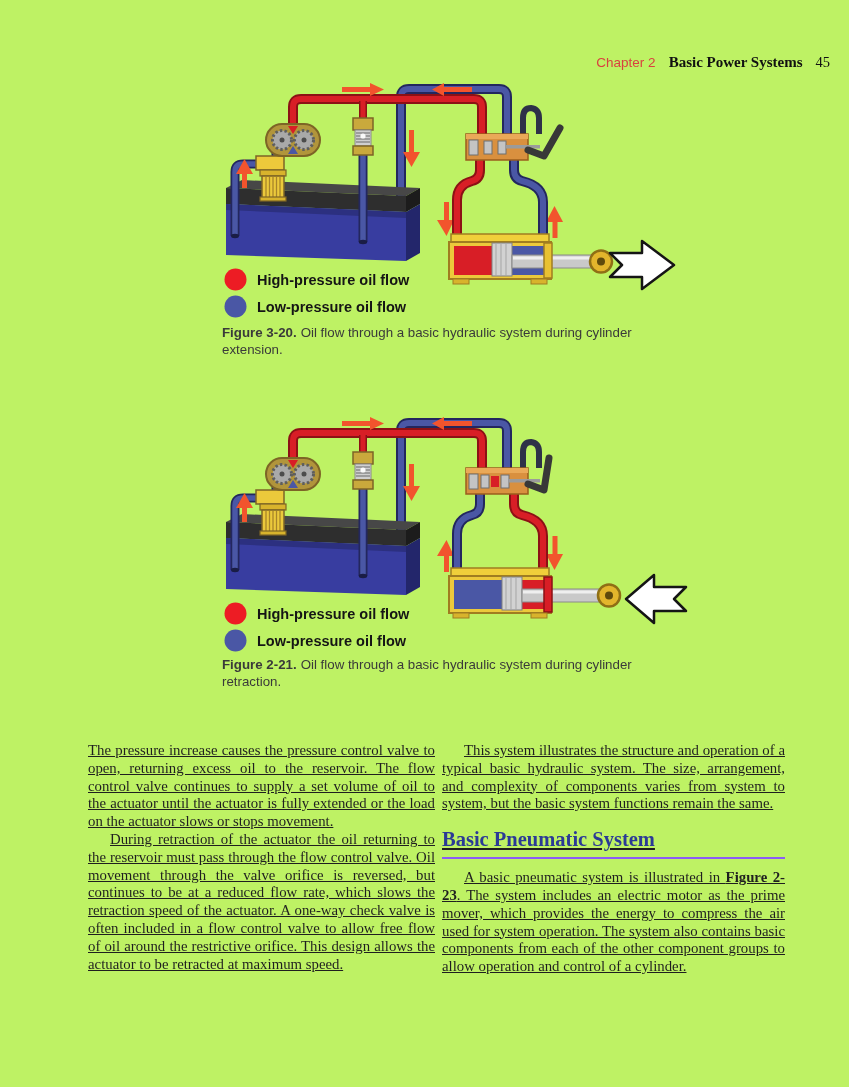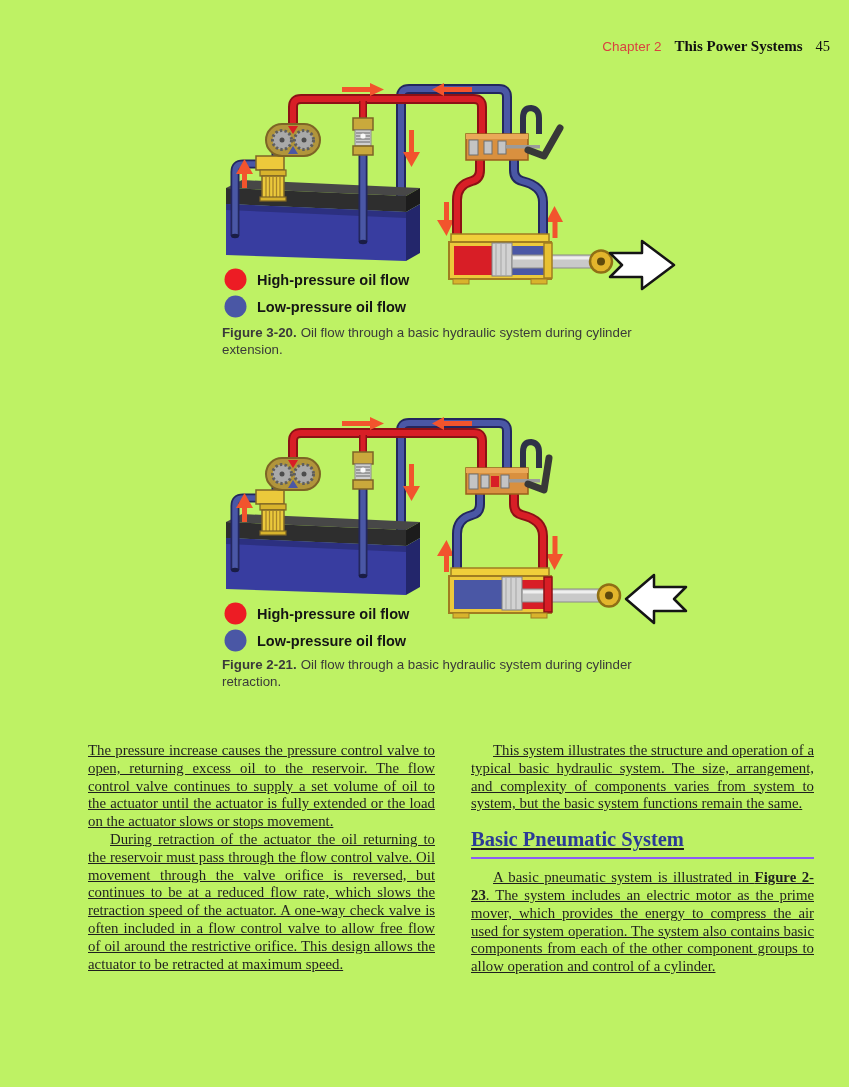--- a/index.html
+++ b/index.html
@@ -2,35 +2,35 @@
 <html><head>
 <meta charset="utf-8">
 <style>
   html,body{margin:0;padding:0;background:#e9e9e9;}
   .page{position:relative;width:849px;height:1087px;background:#bef264;margin:0 auto;
         font-family:"Liberation Serif",serif;color:#1f1f1f;overflow:hidden;padding-left:37px;}
   
   .hdr{position:absolute;top:38px;right:56px;display:flex;align-items:baseline;gap:13px;}
   .hdr .chap{font-family:"Liberation Sans",sans-serif;font-size:13.5px;color:#d9423f;}
   .hdr .btitle{font-size:15px;font-weight:bold;color:#111;}
-  .hdr .pnum{font-size:14.5px;color:#111;}
+  .hdr .pnum{font-size:14.5px;color:#111;margin-top:16px;}
   
   .fig{position:absolute;left:222px;width:470px;height:245px;}
   .fig svg{position:absolute;left:0;top:0;}
   .legend{position:absolute;left:2px;top:188px;font-family:"Liberation Sans",sans-serif;}
   .leg-row{display:flex;align-items:center;height:27px;}
   .leg-row svg{position:static;margin-right:10px;flex:0 0 auto;}
   .leg-label{font-size:14.5px;font-weight:bold;color:#151515;white-space:nowrap;}
   .caption{position:absolute;left:222px;width:470px;font-family:"Liberation Sans",sans-serif;
            font-size:13.3px;line-height:16.6px;color:#3a3a3a;}
   .cap-label{font-weight:bold;margin-right:4px;}
   
   .col{position:absolute;top:742px;text-align:justify;font-size:14.8px;line-height:17.8px;text-decoration:underline;}
   .col-left{left:88px;width:347px;}
-  .col-right{left:471px;width:343px;}
+  .col-right{left:442px;width:343px;}
   .body-p{margin:0;}
   .body-p.indent{text-indent:22px;}
   h2.section{font-family:"Liberation Serif",serif;font-size:20.5px;font-weight:bold;color:#2b3a96;
              margin:14px 0 10px 0;padding-bottom:6px;border-bottom:2px solid #8b5cf6;
              text-align:left;text-indent:0;line-height:24px;}
   
   .po-r{fill:none;stroke:#8c1115;stroke-width:10;}
   .pi-r{fill:none;stroke:#d81e26;stroke-width:6;}
   .po-b{fill:none;stroke:#23275e;stroke-width:10;}
   .pi-b{fill:none;stroke:#4a57a5;stroke-width:6;}
@@ -40,21 +40,21 @@
   .pi-r2{fill:none;stroke:#d81e26;stroke-width:5;}
   .arr{fill:#f2542d;}
 </style>
 </head>
 <body>
 
 <div class="page">
 
   <div class="hdr">
     <span class="chap">Chapter 2</span>
-    <span class="btitle">This Power Systems</span>
+    <span class="btitle">Basic Power Systems</span>
     <span class="pnum">45</span>
   </div>
 
   <div class="fig" style="top:78px;">
     <svg viewBox="0 0 470 245" width="470" height="245">
 
       <g>
         <path class="po-b" d="M285,58 L285,19 Q285,11 277,11 L187,11 Q179,11 179,19 L179,131"></path>
         <path class="pi-b" d="M285,58 L285,19 Q285,11 277,11 L187,11 Q179,11 179,19 L179,131"></path>
         <path d="M301,58 L301,40 Q301,30 309,30 Q317,31 317,40 L317,56" fill="none" stroke="#2e3148" stroke-width="6"></path>

